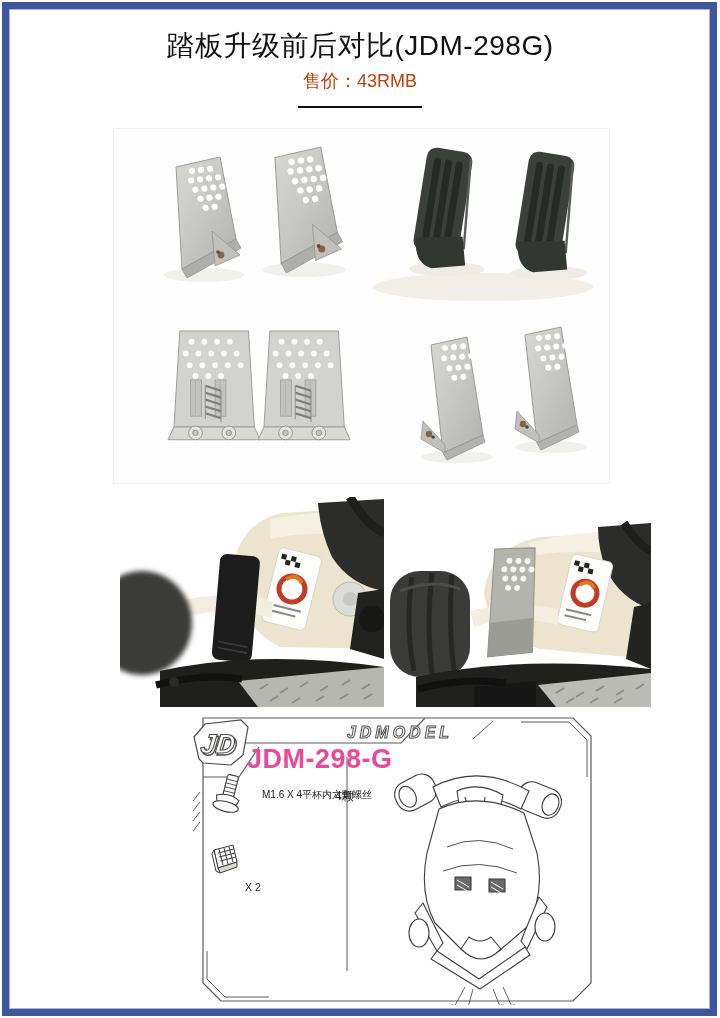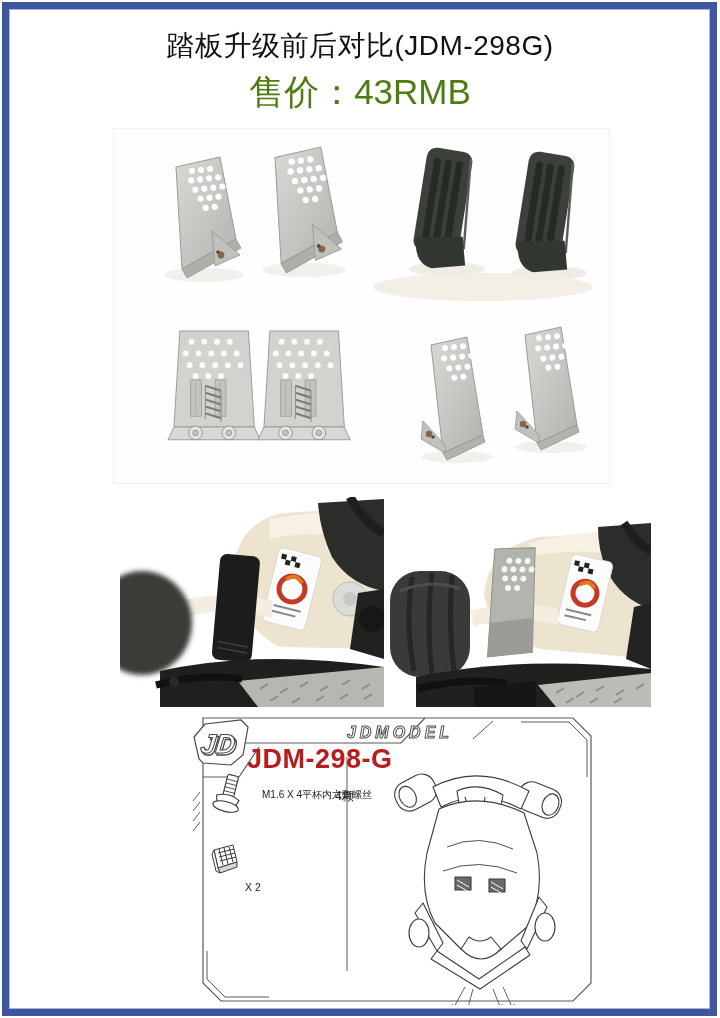--- a/index.html
+++ b/index.html
@@ -1,31 +1,31 @@
 <!DOCTYPE html>
 <html><head>
 <meta charset="utf-8">
 <style>
   * { margin:0; padding:0; box-sizing:border-box; }
   html,body { width:720px; height:1018px; background:#ffffff; font-family:"Liberation Sans", sans-serif; }
   .page { position:relative; width:720px; height:1018px; background:#ffffff; overflow:hidden; }
   .frame-border { position:absolute; left:2px; top:2px; right:3px; bottom:2px; border:7px solid #3e569e; z-index:40; pointer-events:none; box-shadow: inset 0 0 0 1px #aab6d6; }
   .title { position:absolute; top:27px; left:0; width:100%; text-align:center; font-size:28px; color:#111; letter-spacing:0.5px; }
   .price-row { position:absolute; top:69px; left:0; width:100%; text-align:center; }
-  .price { display:inline-block; font-size:35px; color:#4d7c0f; border-bottom:2px solid #111; padding:0 5px 19px 5px; }
+  .price { display:inline-block; font-size:18px; color:#c2410c; border-bottom:2px solid #111; padding:0 5px 13px 5px; }
   .collage { position:absolute; left:113px; top:128px; width:497px; height:356px; background:#fefefe; border:1px solid #f1f1ef; }
   .quad { position:absolute; }
   .q-tl { left:0; top:0; }
   .q-tr { left:249px; top:0; }
   .q-bl { left:0; top:178px; }
   .q-br { left:249px; top:178px; }
   .installed { position:absolute; left:120px; top:497px; width:531px; height:210px; display:flex; gap:4px; }
   .diagram { position:absolute; left:185px; top:713px; width:416px; height:292px; z-index:1; }
   .diagram svg.artwork { position:absolute; left:0; top:0; }
-  .dg-model { position:absolute; left:62px; top:31px; font-size:27px; font-weight:bold; color:#b91c1c; letter-spacing:0.5px; }
+  .dg-model { position:absolute; left:62px; top:31px; font-size:27px; font-weight:bold; color:#ec4899; letter-spacing:0.5px; }
   .dg-label1 { position:absolute; left:77px; top:75px; font-size:10px; color:#1c1c1c; white-space:nowrap; }
   .dg-qty1 { position:absolute; left:150px; top:75px; font-size:12px; color:#1c1c1c; }
   .dg-label2 { position:absolute; left:60px; top:136px; font-size:10.5px; color:#1c1c1c;margin-top:32px; }
   .dg-note { position:absolute; right:2px; top:254px; font-size:17px; font-weight:bold; color:#111; letter-spacing:0.5px; }
   .icon-abs { position:absolute; }
 </style>
 </head>
 <body>
 
 <div class="page">

